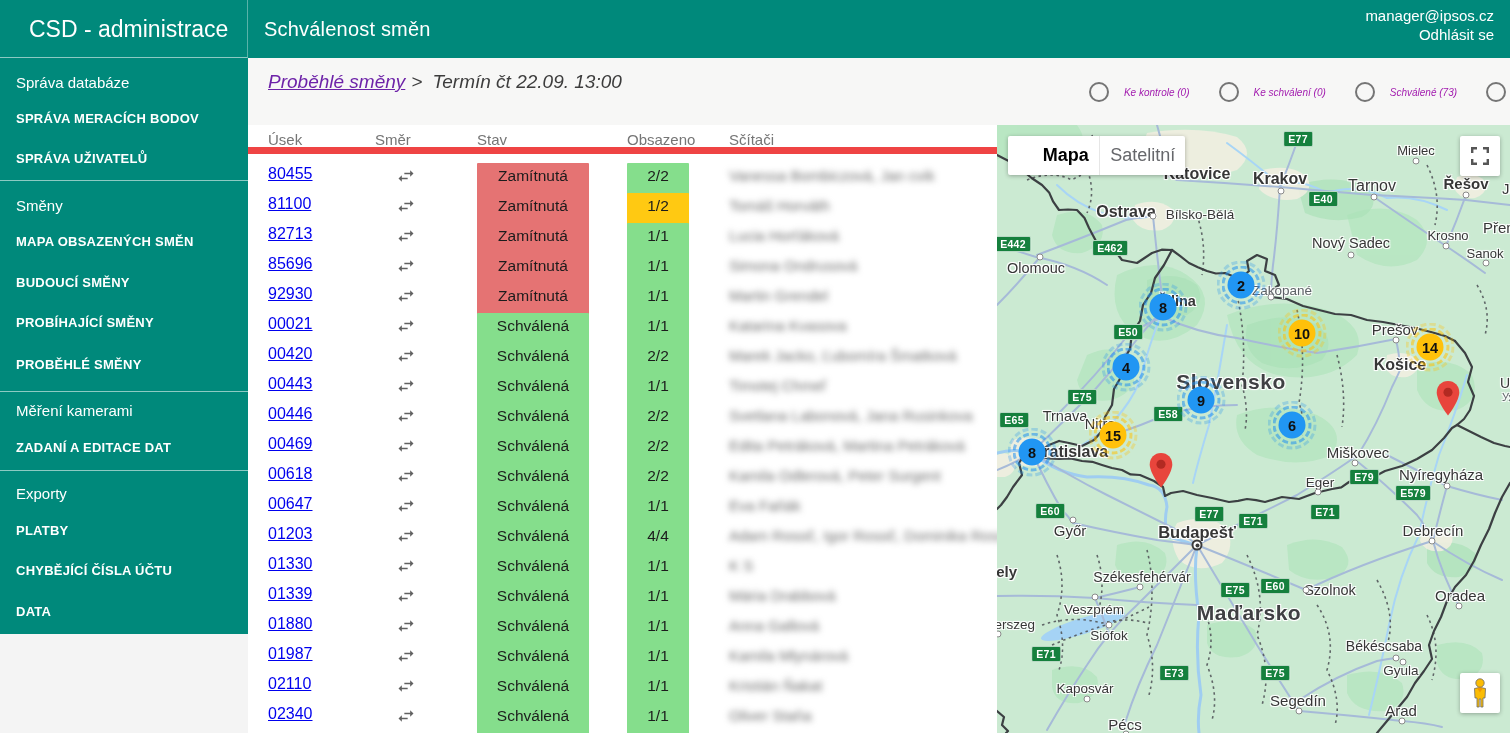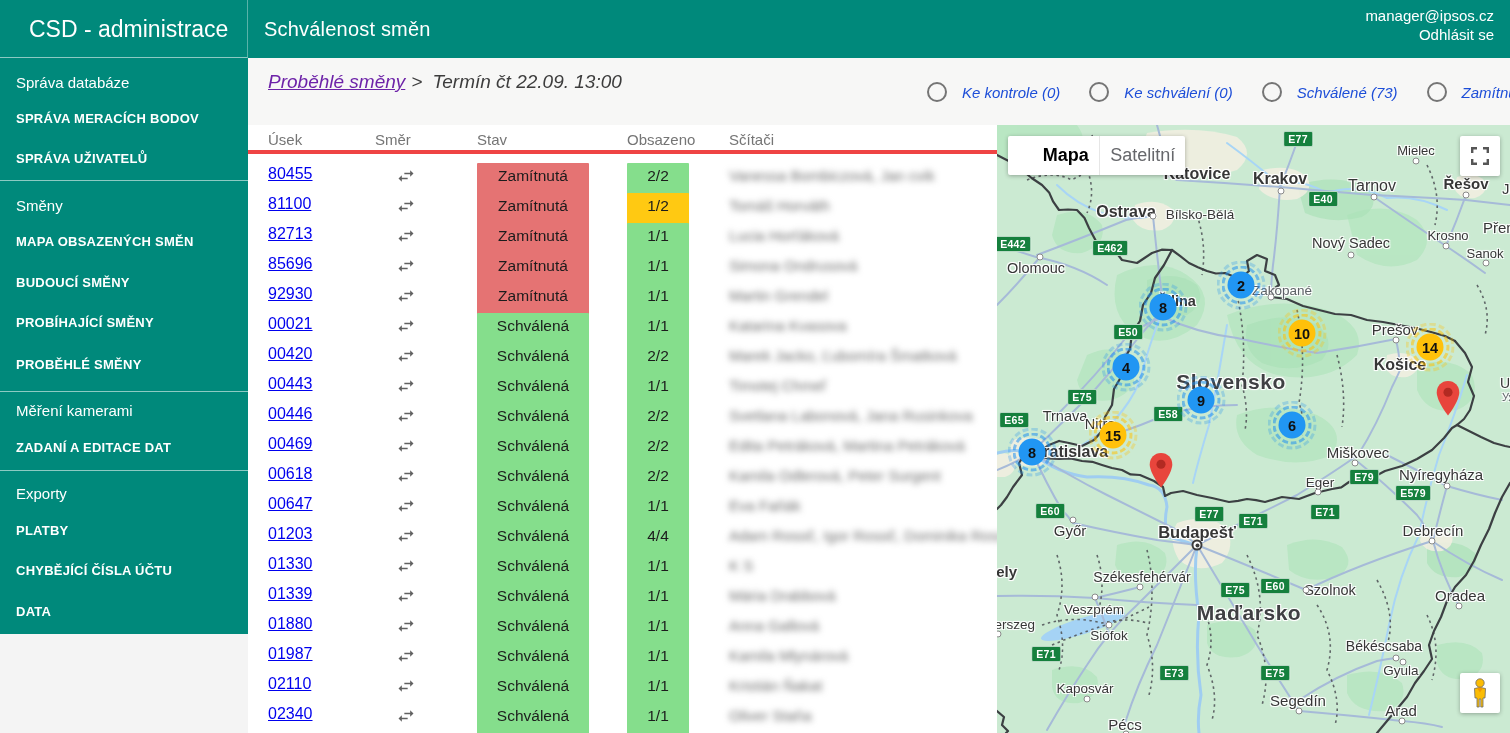--- a/index.html
+++ b/index.html
@@ -28,24 +28,24 @@
   .crumbbar { position:absolute; left:248px; top:58px; width:1486px; height:67px; background:#f7f7f6;font-style:italic; }
   .crumbs { position:absolute; left:20px; top:13px; font-size:19px; color:#3d3d3d; white-space:nowrap; }
   .crumbs a { color:#6d22a8; text-decoration:underline; cursor:pointer; }
   .crumbs .sep { margin:0 10px 0 6px; color:#3d3d3d; }
   .filters { position:absolute; right:30px; top:24px; display:flex; align-items:center; gap:29px; }
   .filter-opt { display:flex; align-items:center; gap:15px; cursor:pointer; }
   .radio { width:20px; height:20px; border-radius:50%; border:2px solid #757575; position:relative; background:#f7f7f6; }
   .filter-opt.on .radio { border-color:#ff9800; }
   .filter-opt.on .radio::after { content:""; position:absolute; left:3px; top:3px; width:10px; height:10px;
     border-radius:50%; background:#ff9800; }
-  .filter-opt label { font-size:15px; color:#1d4ed8; cursor:pointer; }
+  .filter-opt label { font-size:10px; color:#a21caf; cursor:pointer; }
   
   .tablewrap { position:absolute; left:248px; top:125px; width:749px; height:608px; background:#fff; overflow:hidden; }
-  .thead { position:absolute; left:0; top:0; width:100%; height:29px; border-bottom:4px solid #ef4444; }
+  .thead { position:absolute; left:0; top:0; width:100%; height:29px; border-bottom:7px solid #ef4444; }
   .thead span { position:absolute; top:6px; font-size:15px; color:#757575; }
   .th-usek { left:20px; } .th-smer { left:127px; } .th-stav { left:229px; }
   .th-obsazeno { left:379px; } .th-scitaci { left:481px; }
   .tbody { position:absolute; left:0; top:36px; width:100%; }
   .trow { position:relative; height:30px; }
   .trow .usek { position:absolute; left:20px; top:4px; font-size:16px; }
   .trow .usek a { color:#0000ee; text-decoration:underline; cursor:pointer; }
   .trow .smer { position:absolute; left:148px; top:5px; width:20px; height:20px; }
   .trow .smer svg { display:block; }
   .badge { position:absolute; top:2px; height:44px; line-height:26px; text-align:center;

